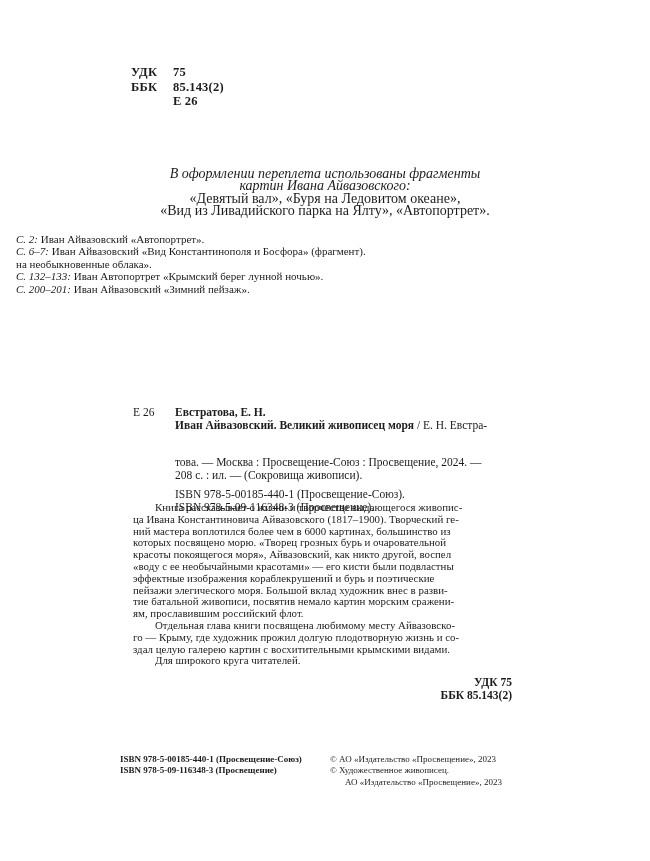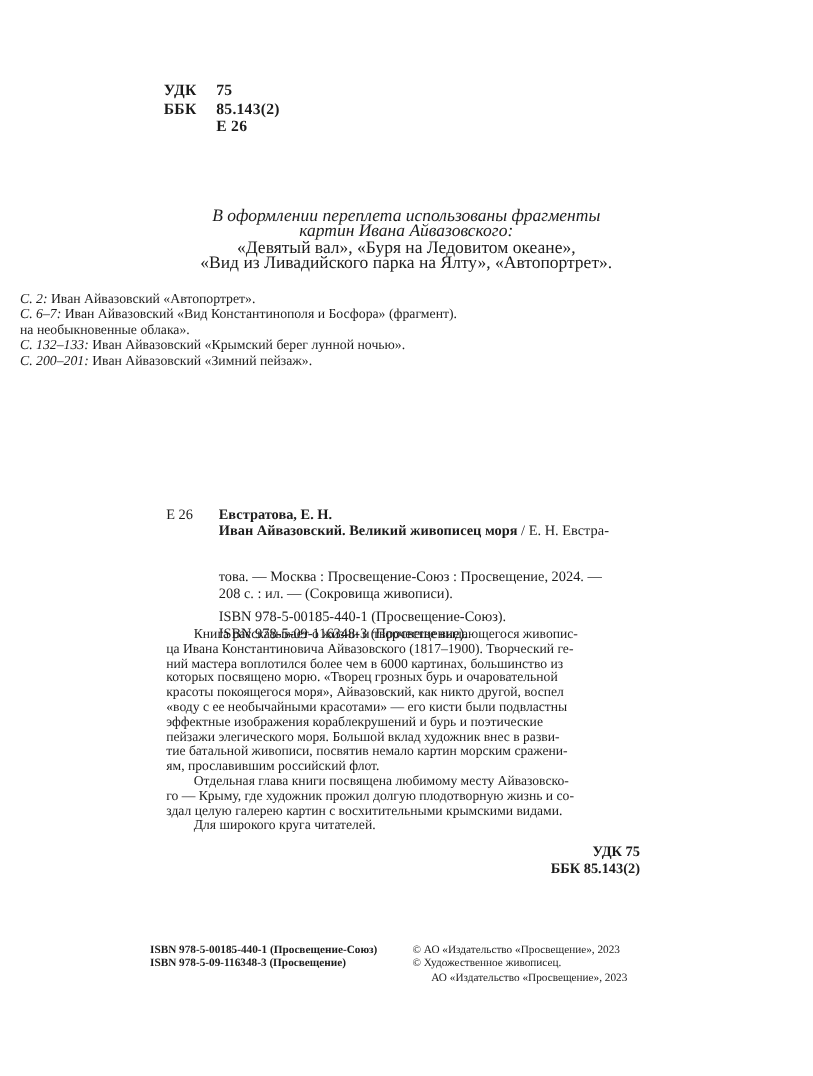--- a/index.html
+++ b/index.html
@@ -100,21 +100,21 @@
     <div class="it">В оформлении переплета использованы фрагменты</div>
     <div class="it">картин Ивана Айвазовского:</div>
     <div>«Девятый вал», «Буря на Ледовитом океане»,</div>
     <div>«Вид из Ливадийского парка на Ялту», «Автопортрет».</div>
   </div>
 
   <div class="credits">
     <div><span class="pg">С. 2:</span><span> Иван Айвазовский «Автопортрет».</span></div>
     <div><span class="pg">С. 6–7:</span><span> Иван Айвазовский «Вид Константинополя и Босфора» (фрагмент).</span></div>
     <div><span class="pg"></span><span>на необыкновенные облака».</span></div>
-    <div><span class="pg">С. 132–133:</span><span> Иван Айвазовский «Крымский берег лунной ночью».</span></div>
+    <div><span class="pg">С. 132–133:</span><span> Иван Автопортрет «Крымский берег лунной ночью».</span></div>
     <div><span class="pg">С. 200–201:</span><span> Иван Айвазовский «Зимний пейзаж».</span></div>
   </div>
 
   <div class="catalog">
     <span class="catalog-mark">Е 26</span>
     <div class="catalog-body">
       <div class="bold">Евстратова, Е. Н.</div>
       <div>
         <span class="bold">Иван Айвазовский. Великий живописец моря</span><span> / Е. Н. Евстра-</span>
       </div>

